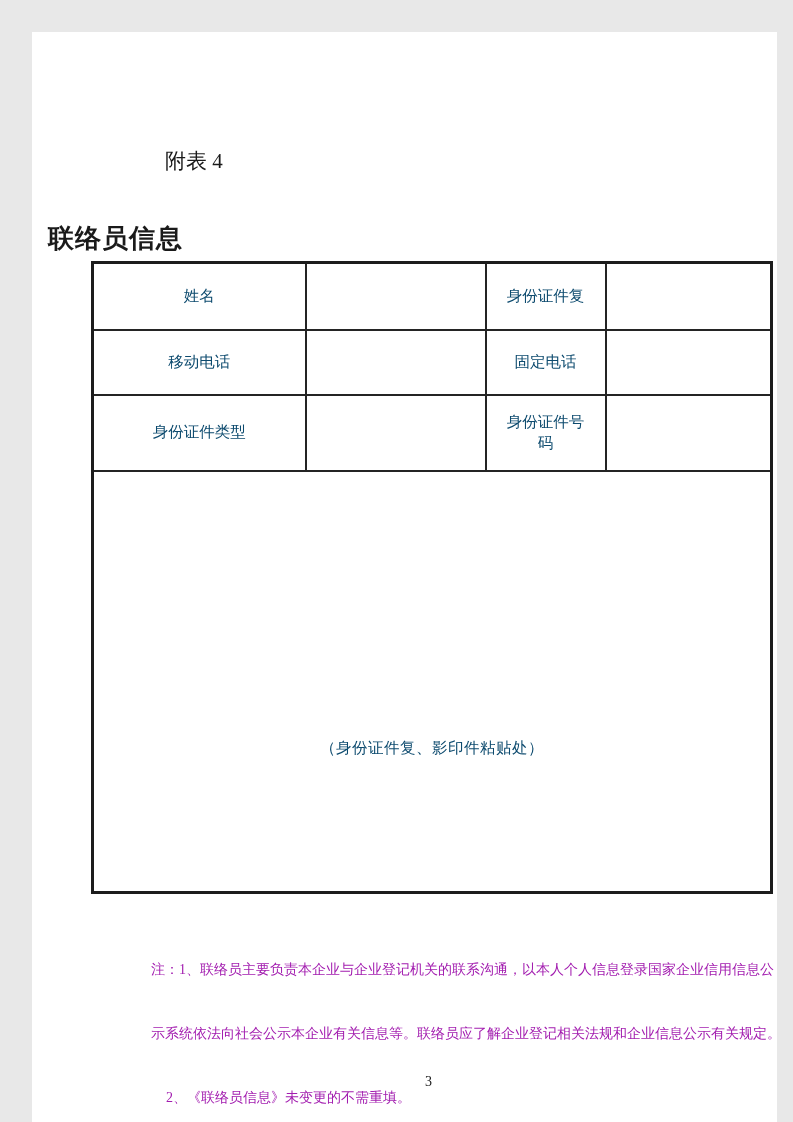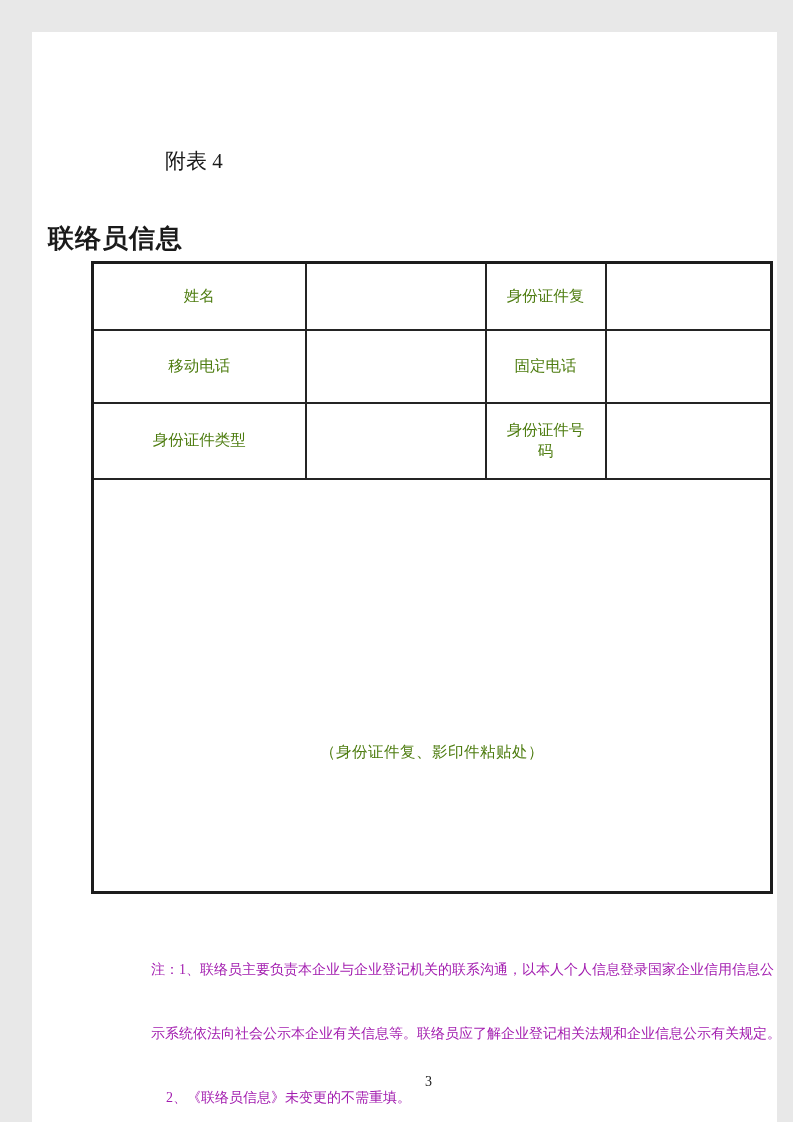--- a/index.html
+++ b/index.html
@@ -41,24 +41,24 @@
     border-collapse: collapse;
     table-layout: fixed;
     border: 3px solid #1c1c1c;
   }
   table.info-table td {
     border: 2px solid #242424;
     text-align: center;
     vertical-align: middle;
     font-size: 15.5px;
     font-weight: normal;
-    color: #4d7c0f;
+    color: #0c4a6e;
   }
   tr.r1 { height: 67px; }
-  tr.r2 { height: 73px; }
+  tr.r2 { height: 65px; }
   tr.r3 { height: 71px; }
   td.paste-cell {
     vertical-align: top;
     padding-top: 150px;
     font-size: 14.5px;
     letter-spacing: 0.5px;
     font-family: Liberation Mono, monospace;
   }
   .notes {
     position: absolute;

